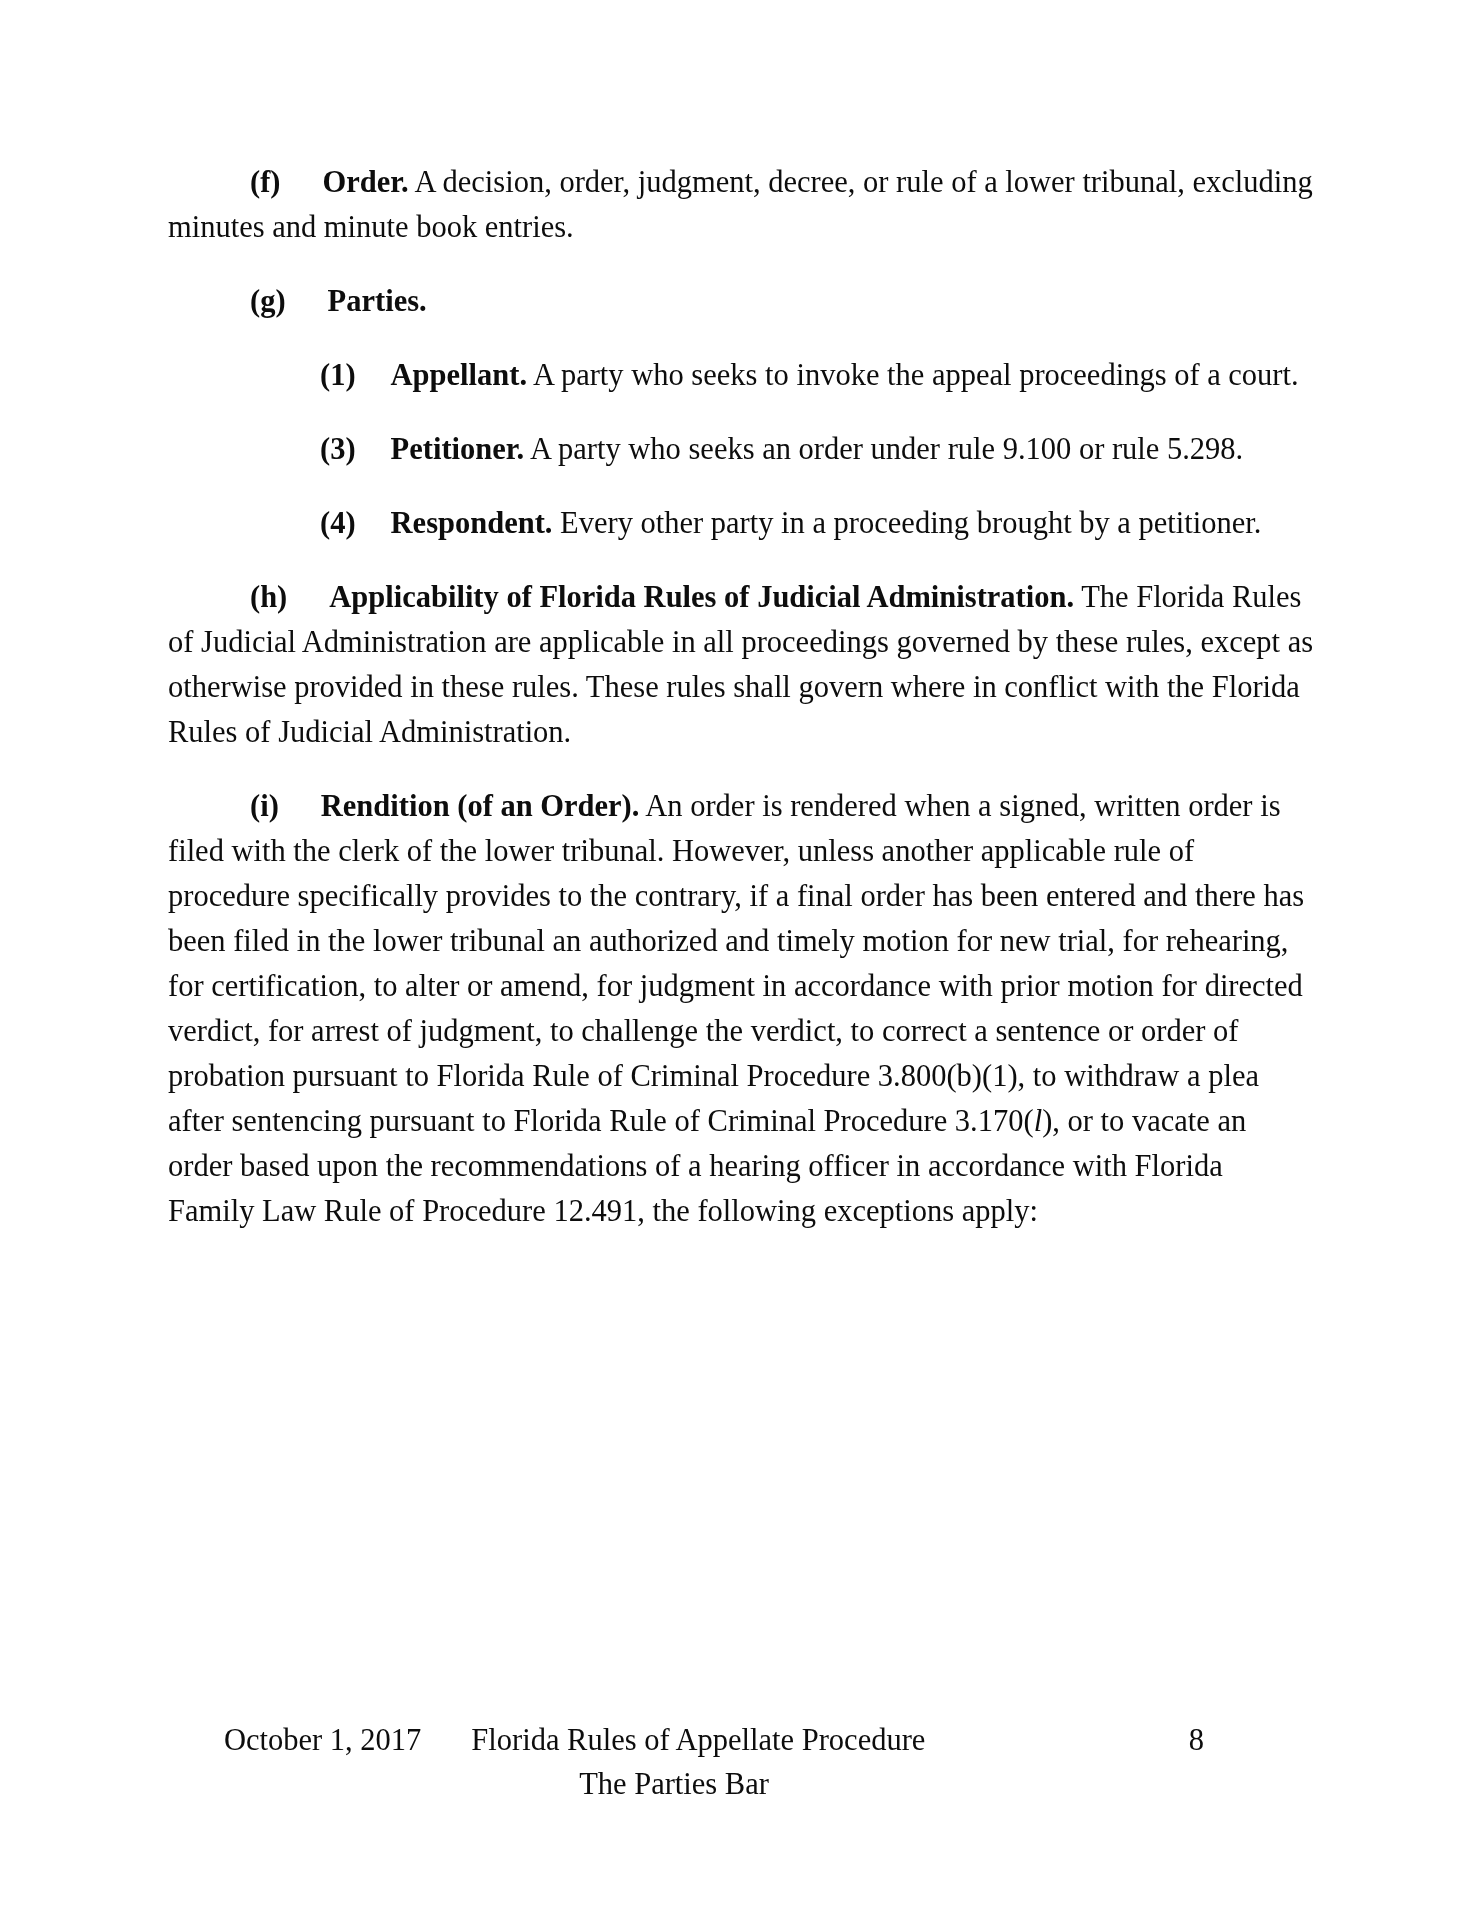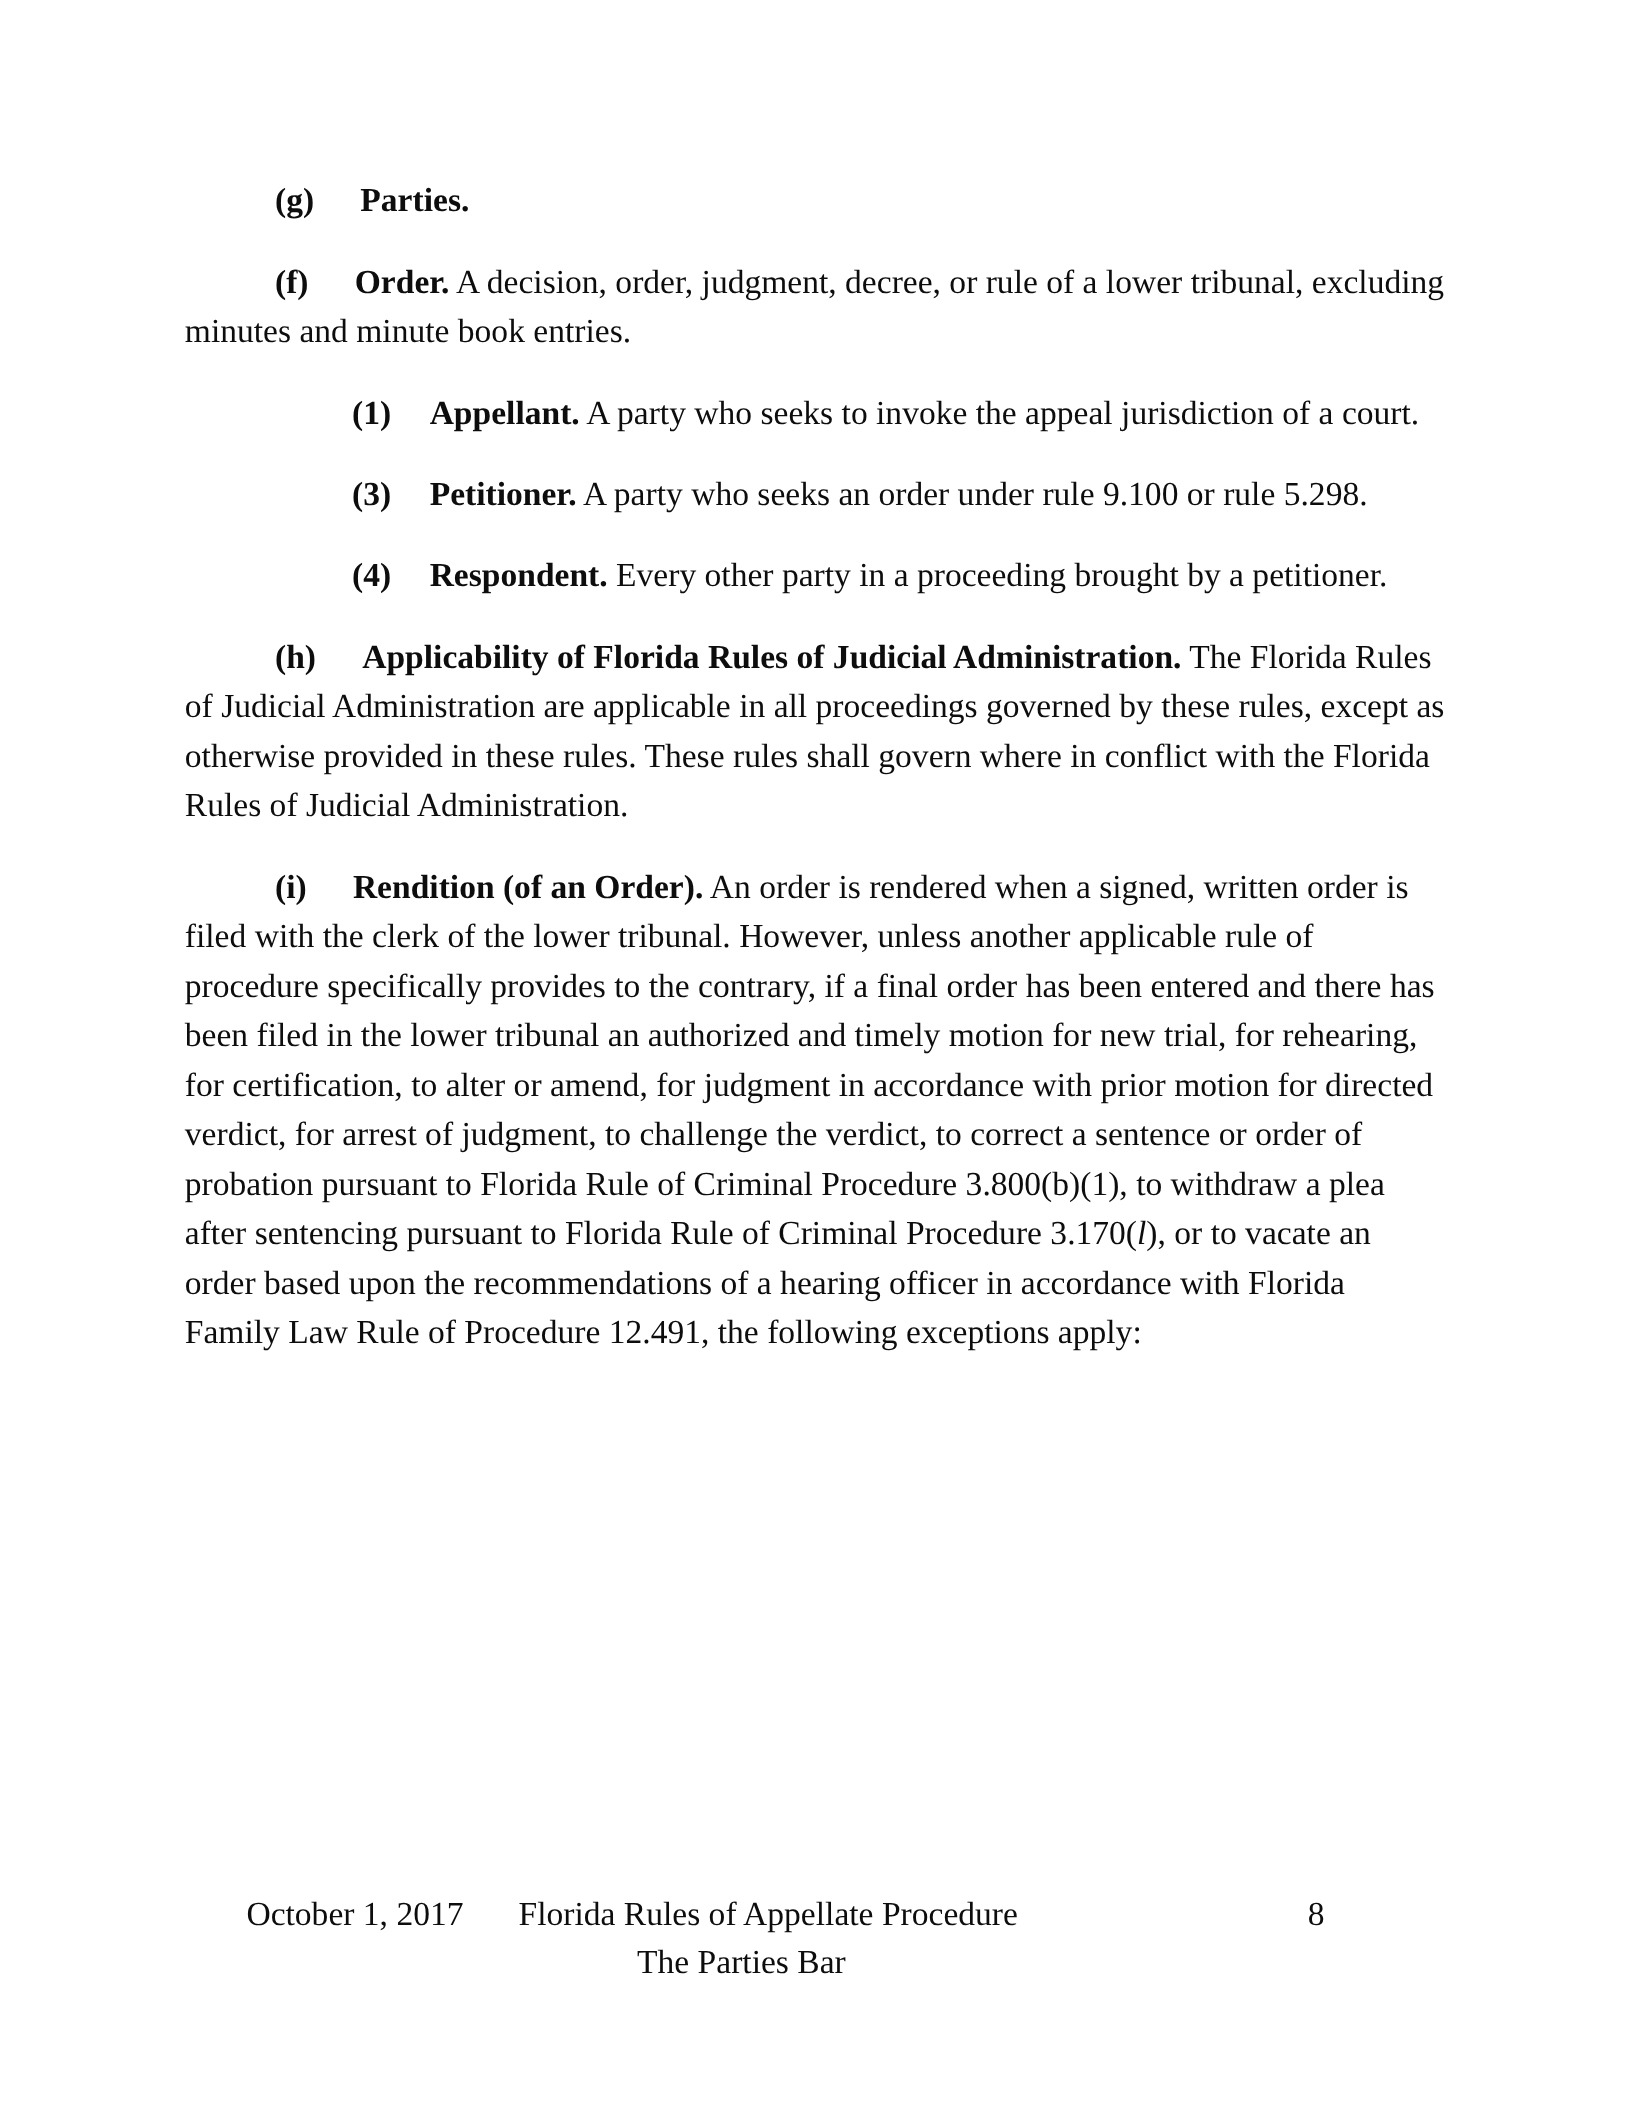--- a/index.html
+++ b/index.html
@@ -70,29 +70,29 @@
     margin-right: 136px;
   }
 </style>
 </head>
 <body>
 
 <div class="page">
   <div class="content">
 
     <p class="para ind-1">
+      <span class="lead"><span class="marker">(f)</span></span><span class="gap-a"></span><span class="term">Order.</span><span> A decision, order, judgment, decree, or rule of a lower tribunal, excluding minutes and minute book entries.</span>
+    </p>
+
+    <p class="para ind-1">
       <span class="lead"><span class="marker">(g)</span></span><span class="gap-a"></span><span class="term">Parties.</span><span></span>
     </p>
 
-    <p class="para ind-1">
-      <span class="lead"><span class="marker">(f)</span></span><span class="gap-a"></span><span class="term">Order.</span><span> A decision, order, judgment, decree, or rule of a lower tribunal, excluding minutes and minute book entries.</span>
-    </p>
-
     <p class="para ind-2">
-      <span class="lead"><span class="marker">(1)</span></span><span class="gap-b"></span><span class="term">Appellant.</span><span> A party who seeks to invoke the appeal jurisdiction of a court.</span>
+      <span class="lead"><span class="marker">(1)</span></span><span class="gap-b"></span><span class="term">Appellant.</span><span> A party who seeks to invoke the appeal proceedings of a court.</span>
     </p>
 
 
     <p class="para ind-2">
       <span class="lead"><span class="marker">(3)</span></span><span class="gap-b"></span><span class="term">Petitioner.</span><span> A party who seeks an order under rule 9.100 or rule 5.298.</span>
     </p>
 
     <p class="para ind-2">
       <span class="lead"><span class="marker">(4)</span></span><span class="gap-b"></span><span class="term">Respondent.</span><span> Every other party in a proceeding brought by a petitioner.</span>
     </p>

